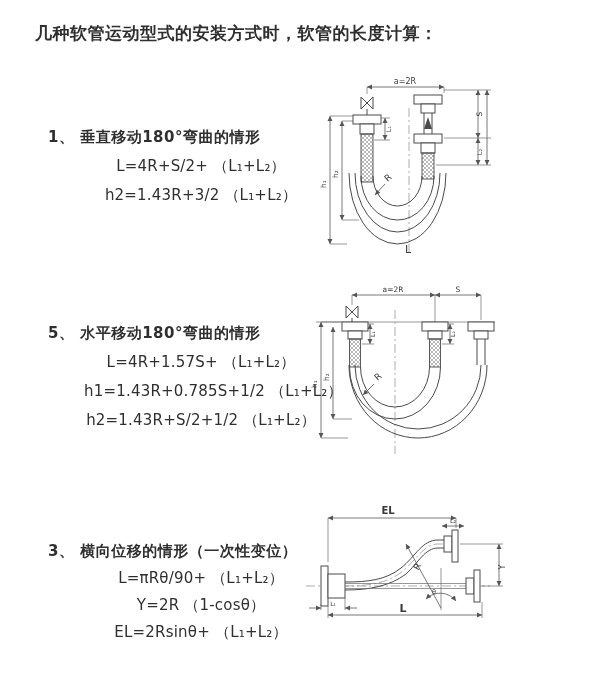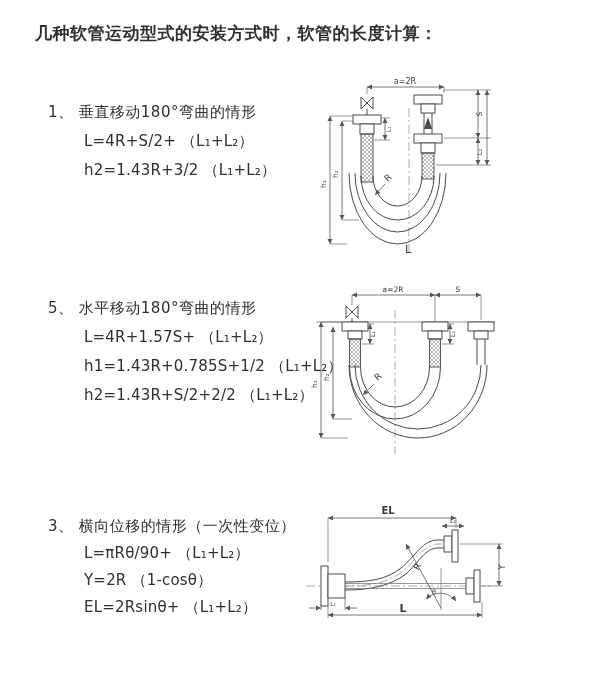--- a/index.html
+++ b/index.html
@@ -9,22 +9,22 @@
     color:#2f2f2f;overflow:hidden;
   }
   .title{
     position:absolute;left:35px;top:22px;
     font-size:17px;font-weight:bold;letter-spacing:.5px;white-space:nowrap;
   }
   .sec{position:absolute;left:48px;width:270px;}
   .sec1{top:103px;}
   .sec2{top:299px;}
   .sec3{top:517px;}
-  .heading{font-size:15px;font-weight:normal;letter-spacing:.5px;white-space:nowrap;}
-  .formula{margin-left:36px;margin-top:10px;font-size:15px;letter-spacing:.2px;white-space:nowrap;}
+  .heading{font-size:15px;font-weight:bold;letter-spacing:.5px;white-space:nowrap;margin-top:25px;}
+  .formula{margin-left:36px;margin-top:10px;font-size:15px;letter-spacing:.2px;white-space:nowrap;text-align:center;}
   .sec3 .formula{margin-top:8px;}
   svg.diag{position:absolute;}
   svg.diag .ol{stroke:#4a4a4a;stroke-width:1;fill:none;}
   svg.diag .tl{stroke:#6a6a6a;stroke-width:.7;fill:none;}
   svg.diag .dl{stroke:#555;stroke-width:.8;fill:none;}
   svg.diag .cl{stroke:#8a8a8a;stroke-width:.7;fill:none;stroke-dasharray:9 3 2 3;}
   svg.diag rect.part{fill:#ffffff;stroke:#4a4a4a;stroke-width:1;}
   svg.diag rect.braid{stroke:#4a4a4a;stroke-width:.9;}
   svg.diag text{fill:#3a3a3a;font-family:"DejaVu Sans","Liberation Sans",sans-serif;}
 </style>
@@ -114,21 +114,21 @@
     <text x="77" y="108" font-size="9" text-anchor="middle" transform="rotate(-40 77 108)">R</text>
   </g>
 
   <text x="95" y="181" font-size="11" text-anchor="middle">L</text>
 </svg>
 
 <div class="sec sec2">
   <div class="heading">5、 水平移动180°弯曲的情形</div>
   <div class="formula">L=4R+1.57S+ （L₁+L₂）</div>
   <div class="formula">h1=1.43R+0.785S+1/2 （L₁+L₂）</div>
-  <div class="formula">h2=1.43R+S/2+2/2 （L₁+L₂）</div>
+  <div class="formula">h2=1.43R+S/2+1/2 （L₁+L₂）</div>
 </div>
 
 <svg class="diag" style="left:308px;top:280px;" width="285" height="180" viewBox="0 0 285 180">
   <defs>
     <pattern id="braid2" patternUnits="userSpaceOnUse" width="4" height="4">
       <path d="M0,4 L4,0 M0,0 L4,4" stroke="#8a8a8a" stroke-width="0.6" fill="none"></path>
     </pattern>
     <marker id="a2" viewBox="0 0 10 10" refX="10" refY="5" markerWidth="6.5" markerHeight="6.5" orient="auto-start-reverse">
       <path d="M0,0 L10,5 L0,10 z" fill="#555"></path>
     </marker>

